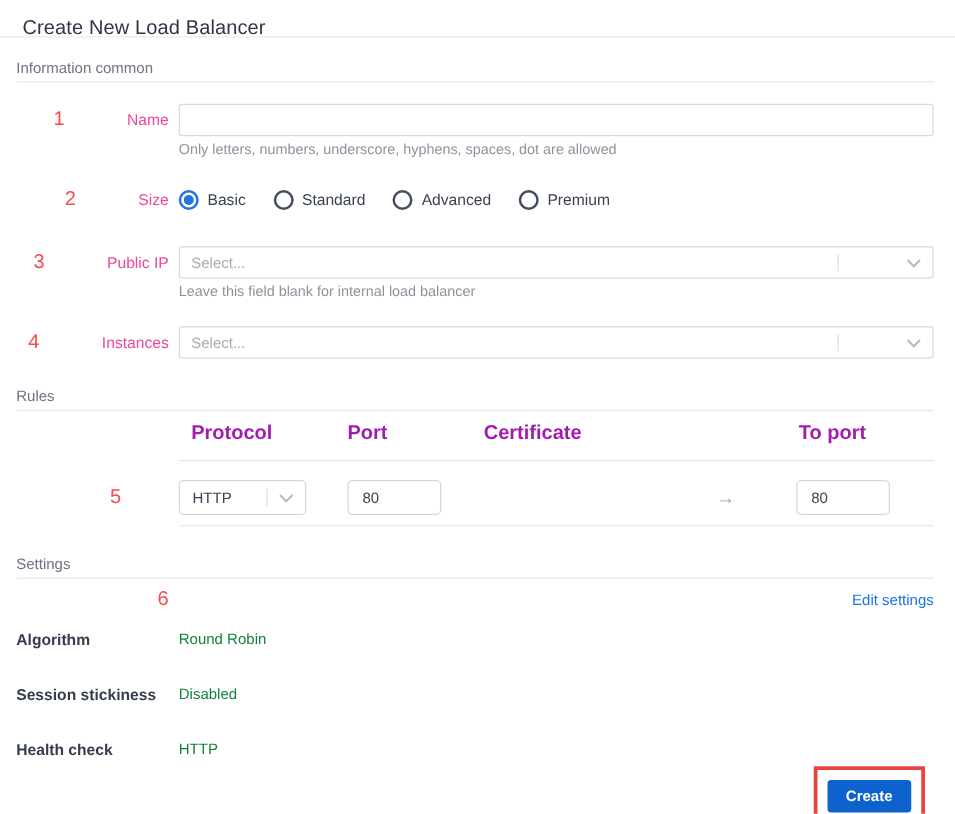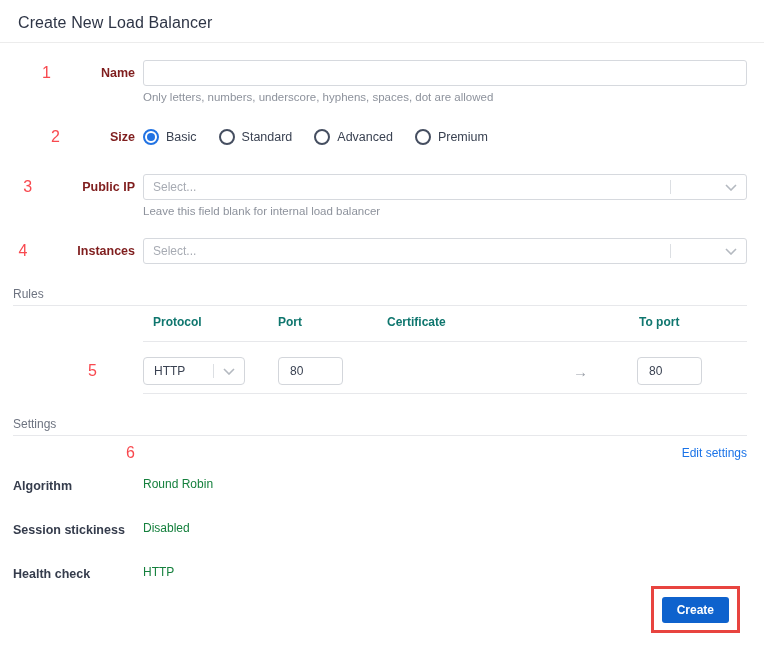--- a/index.html
+++ b/index.html
@@ -1,28 +1,28 @@
 <!DOCTYPE html>
 <html><head>
 <meta charset="utf-8">
 <style>
   * { margin:0; padding:0; box-sizing:border-box; }
   html,body { width:764px; height:651px; background:#fff; font-family:"Liberation Sans", sans-serif; color:#353c4c; overflow:hidden; }
 
-  .page-header { padding:14px 18px 0 18px; height:43px; border-bottom:1px solid #ececec; }
+  .page-header { padding:14px 18px 0 18px; height:30px; border-bottom:1px solid #ececec; }
   .page-title { font-size:16px; font-weight:500; color:#2e3546; letter-spacing:.1px; }
 
   .content { padding:0 17px 0 13px; }
 
   .section-label { margin-top:17px; font-size:12px; color:#6d7380; padding-bottom:4px; border-bottom:1px solid #e7e8eb; }
 
   .form-row { display:flex; align-items:flex-start; }
   .label-col { width:122px; flex:0 0 122px; display:flex; justify-content:flex-end; align-items:center; gap:22px; padding-right:0; }
   .red-num { font-size:16px; font-weight:500; color:#f8494f; line-height:18px; }
-  .field-label { font-size:12.5px; font-weight:700; color:#7f1d1d; white-space:nowrap;padding-left:28px; }
+  .field-label { font-size:12.5px; font-weight:400; color:#ec4899; white-space:nowrap;padding-left:28px; }
   .field-col { flex:1; margin-left:8px; min-width:0; }
 
   .text-input { width:100%; height:26px; border:1px solid #d6d9de; border-radius:3px; padding:0 8px; font-size:12px; font-family:"Liberation Sans",sans-serif; color:#353c4c; outline:none; }
   .helper { margin-top:5px; font-size:11.5px; color:#8d929c; }
 
   .row-name { margin-top:17px; }
   .row-name .label-col, .row-select .label-col { height:26px; }
 
   .row-size { margin-top:24px; }
   .row-size .label-col { height:20px; }
@@ -37,28 +37,28 @@
   .row-inst { margin-top:21px; }
   .select-box { width:100%; height:26px; border:1px solid #d6d9de; border-radius:3px; display:flex; align-items:center; background:#fff; cursor:pointer;gap:45px; }
   .select-placeholder { flex:1; padding:0 9px; font-size:12px; color:#a7abb3; }
   .select-value { flex:1; padding:0 11px; font-size:12px; color:#3a4252; }
   .select-divider { width:1px; height:14px; background:#dcdfe3; }
   .select-caret { width:30px; display:flex; align-items:center; justify-content:center; }
 
   .rules-table { margin-left:130px; }
   .rules-grid { display:grid; grid-template-columns:135px 109px 250px 1fr; }
   .rules-head { margin-top:9px; padding-bottom:12px; border-bottom:1px solid #e7e8eb; }
-  .rules-head .cell { font-size:12px; font-weight:600; color:#0f766e; }
+  .rules-head .cell { font-size:16px; font-weight:600; color:#a21caf; }
   .cell-protocol { padding-left:10px; }
   .cell-toport { padding-left:2px; }
   .rules-row { padding:15px 0 8px 0; border-bottom:1px solid #e7e8eb; position:relative; align-items:center; }
   .rule-num { position:absolute; left:-55px; top:20px; }
   .proto-select { width:102px; height:28px; border:1px solid #d3d6db; border-radius:4px; display:flex; align-items:center; cursor:pointer; background:#fff; }
   .proto-select .select-value { padding:0 10px; }
-  .port-input { width:65px; height:28px; border:1px solid #d3d6db; border-radius:4px; padding:0 11px; font-size:12px; font-family:"Liberation Sans",sans-serif; color:#3a4252; outline:none; }
+  .port-input { width:75px; height:28px; border:1px solid #d3d6db; border-radius:4px; padding:0 11px; font-size:12px; font-family:"Liberation Sans",sans-serif; color:#3a4252; outline:none; }
   .cert-cell { display:flex; justify-content:flex-end; align-items:center; padding-right:49px; }
   .arrow-glyph { font-size:15px; color:#9ba0a9; }
 
   .settings-header-row { margin-top:8px; display:flex; align-items:center; }
   .settings-header-row .label-col { height:18px; align-items:flex-start; }
   .edit-link { margin-left:auto; font-size:12px; color:#1a73e8; cursor:pointer;text-align:center; }
 
   .setting-row { display:flex; margin-top:26px; }
   .setting-row.first { margin-top:14px; }
   .setting-label-col { width:122px; flex:0 0 122px; text-align:left; }
@@ -71,20 +71,21 @@
 </style>
 </head>
 <body>
 
 <div class="page-header">
   <div class="page-title">Create New Load Balancer</div>
 </div>
 
 <div class="content">
 
+  <div class="section-label">Information common</div>
 
   <div class="form-row row-name">
     <div class="label-col">
       <span class="red-num">1</span>
       <span class="field-label">Name</span>
     </div>
     <div class="field-col">
       <input class="text-input" type="text" value="" style="">
       <div class="helper">Only letters, numbers, underscore, hyphens, spaces, dot are allowed</div>
     </div>

